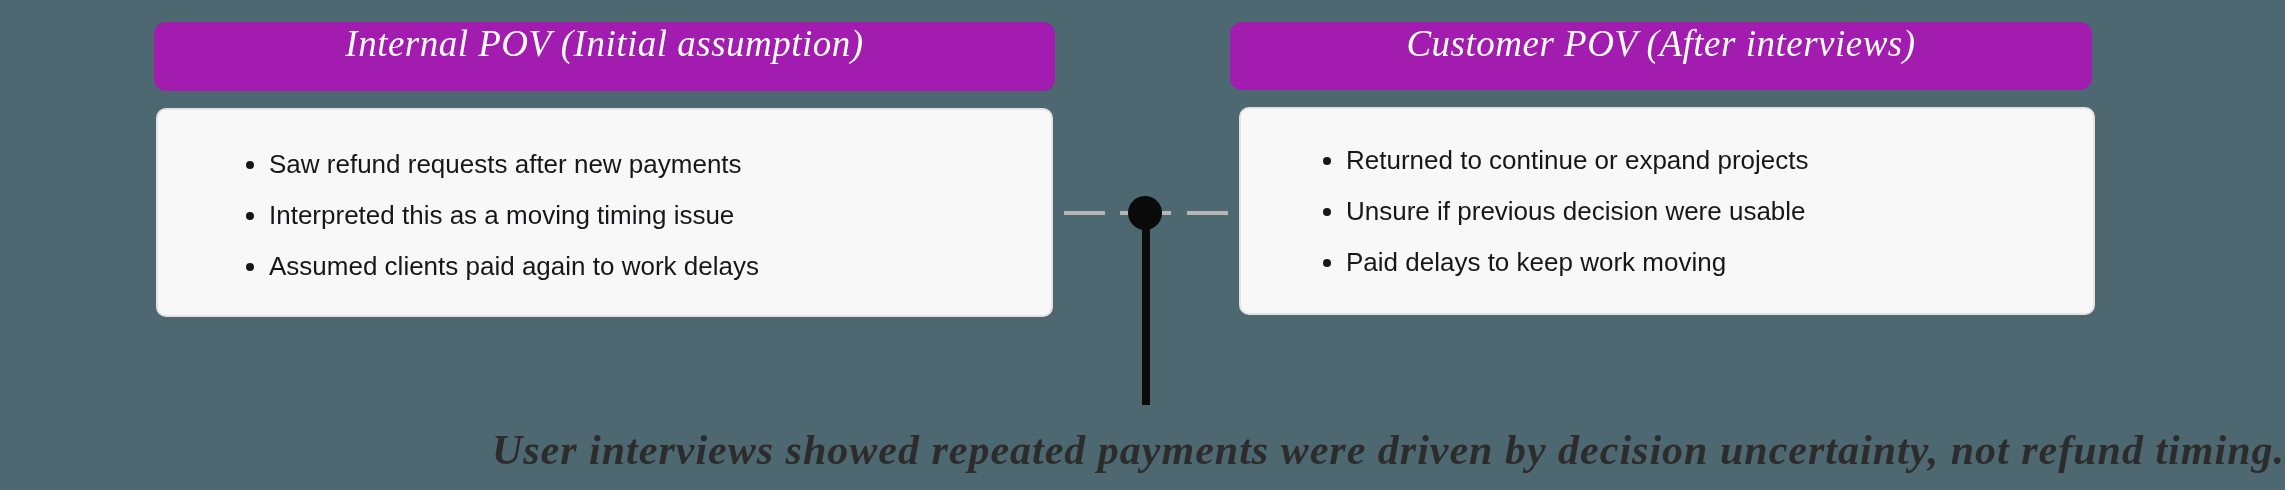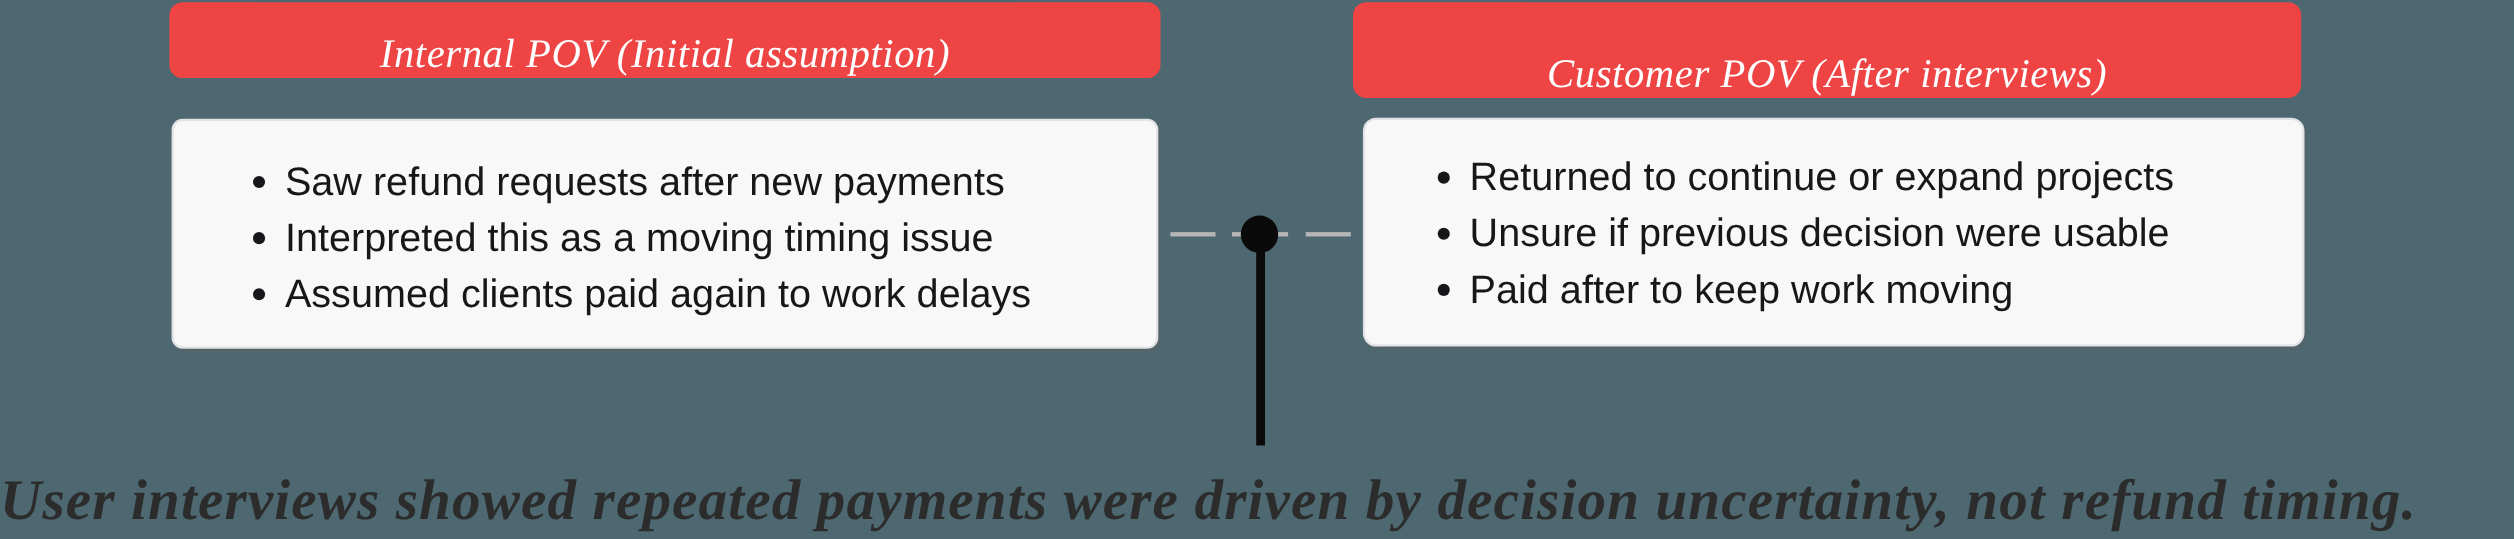--- a/index.html
+++ b/index.html
@@ -11,52 +11,53 @@
     height: 490px;
     position: relative;
     overflow: hidden;
     background: #4d6870;
     font-family: "Liberation Sans", sans-serif;
   }
   .abs { position: absolute; }
 
   
   .pov-header {
-    background: #ef4444;
+    background: #a21caf;
     border-radius: 12px;
     color: #ffffff;
     display: flex;
-    align-items: flex-end;
+    align-items: flex-start;
     justify-content: center;
     font-family: "Liberation Serif", serif;
     font-style: italic;
     font-size: 37px;
     letter-spacing: 0.5px;
+    margin-top: 20px;
   }
   .header-internal { left: 154px; top: 2px;  width: 901px; height: 69px; }
-  .header-customer { left: 1230px; top: 2px; width: 862px; height: 87px; }
+  .header-customer { left: 1230px; top: 2px; width: 862px; height: 68px; }
 
   
   .pov-card {
     background: #f8f8f9;
     border: 2px solid #e3e3e6;
     border-radius: 10px;
     box-shadow: 2px 3px 0 rgba(90, 95, 100, 0.45);
     box-sizing: border-box;
     display: flex;
     align-items: center;
   }
   .card-internal { left: 156px;  top: 108px; width: 897px; height: 209px; }
-  .card-customer { left: 1239px; top: 107px; width: 856px; height: 208px; border-radius: 12px; }
+  .card-customer { left: 1239px; top: 107px; width: 856px; height: 208px; }
 
   .pov-card ul {
-    margin: 4px;
+    margin: 14px;
     list-style: disc outside;
     color: #17171a;
-    font-size: 36px;
+    font-size: 26px;
     line-height: 51px;
     width: 100%;
   }
   .card-internal ul { padding: 6px 10px 0 97px; }
   .card-customer ul { padding: 0 10px 0 91px; }
 
   
   .dash { background: #b6b6b6; height: 4px; top: 211px; }
   .dash-1 { left: 1064px; width: 41px; }
   .dash-2 { left: 1120px; width: 9px; }
@@ -70,26 +71,26 @@
   }
   .v-line {
     left: 1142px; top: 224px;
     width: 8px; height: 181px;
     background: #0a0a0a;
   }
 
   
   .caption {
     left: 0; right: 0; top: 426px;
-    text-align: left;
+    text-align: right;
     white-space: nowrap;
     font-family: cursive;
     font-style: italic;
     font-weight: 600;
-    font-size: 52px;
+    font-size: 42px;
     letter-spacing: 1px;
     color: #2c2c2c;
   }
 </style>
 </head>
 <body>
 
 <div class="abs pov-header header-internal">
   <span>Internal POV (Initial assumption)</span>
 </div>
@@ -103,21 +104,21 @@
     <li>Saw refund requests after new payments</li>
     <li>Interpreted this as a moving timing issue</li>
     <li>Assumed clients paid again to work delays</li>
   </ul>
 </div>
 
 <div class="abs pov-card card-customer">
   <ul>
     <li>Returned to continue or expand projects</li>
     <li>Unsure if previous decision were usable</li>
-    <li>Paid after to keep work moving</li>
+    <li>Paid delays to keep work moving</li>
   </ul>
 </div>
 
 <div class="abs dash dash-1"></div>
 <div class="abs dash dash-2"></div>
 <div class="abs node-dot"></div>
 <div class="abs dash dash-3"></div>
 <div class="abs dash dash-4"></div>
 <div class="abs v-line"></div>
 

